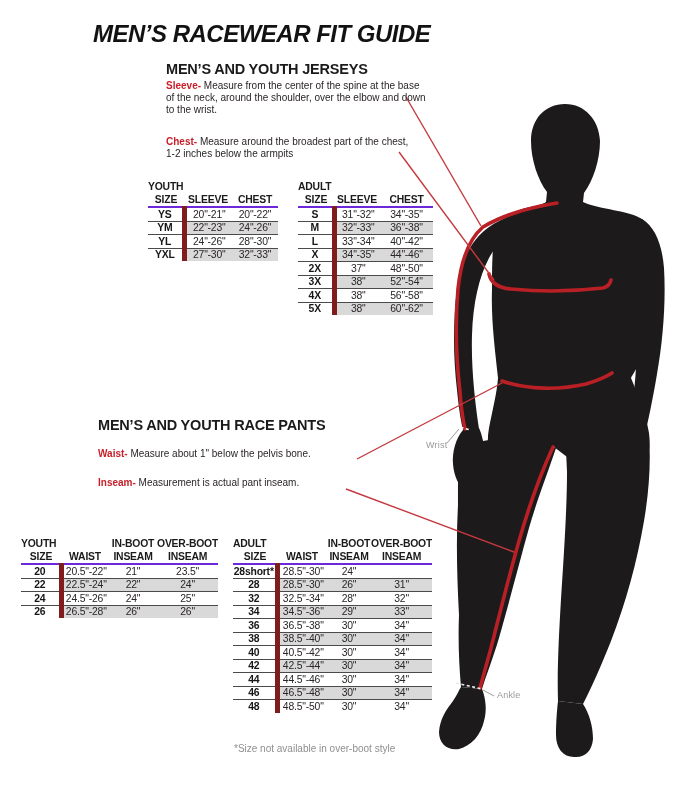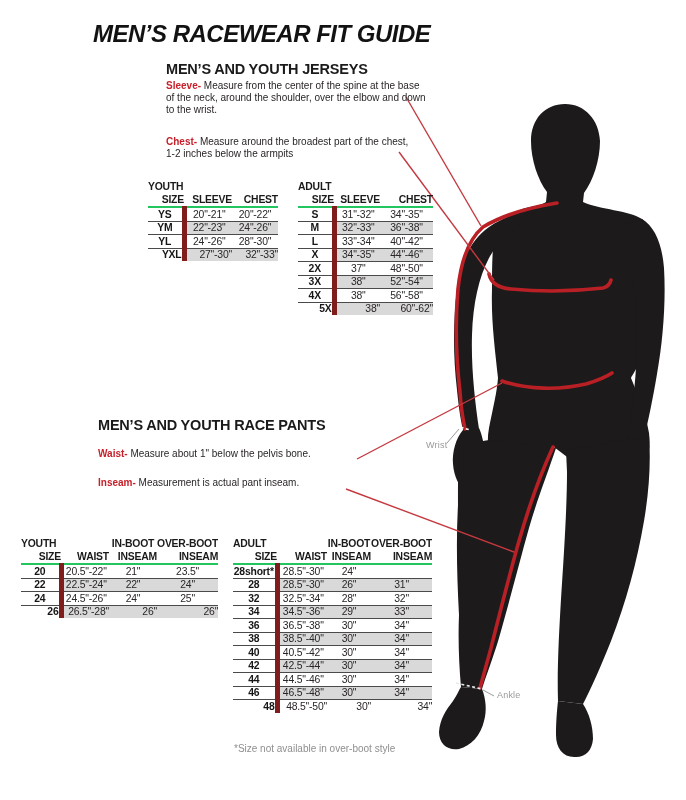--- a/index.html
+++ b/index.html
@@ -20,23 +20,23 @@
   .inseam-para{left:98px;top:477px;width:330px;white-space:nowrap;}
   .red-label{color:#c8202a;font-weight:bold;}
   
   .tablewrap{position:absolute;z-index:3;}
   table{border-collapse:collapse;table-layout:fixed;}
   th,td{padding:0;font-size:10.4px;text-align:center;vertical-align:middle;
         overflow:hidden;white-space:nowrap;letter-spacing:-0.2px;}
   thead th{font-weight:bold;color:#1a1a1a;height:13px;}
   thead tr.group-row th{text-align:left;height:13px;}
   thead tr.group-row th.h2{text-align:center;}
-  thead tr.cols-row th{border-bottom:2px solid #22c55e;height:13px;text-align:right;}
+  thead tr.cols-row th{border-bottom:2px solid #6d28d9;height:13px;}
   tbody td{height:12.5px;color:#2b2627;border-bottom:1px solid #4a4a4a;}
-  tbody tr:last-child td{border-bottom:none;text-align:right;}
+  tbody tr:last-child td{border-bottom:none;}
   tbody td.size{font-weight:bold;color:#161616;border-right:5px solid #7f1d1d;}
   tbody tr:nth-child(even) td:not(.size){background:#d9d9d9;}
   .youth-jersey{left:148px;top:180px;}
   .adult-jersey{left:298px;top:180px;}
   .youth-pants{left:21px;top:537px;}
   .adult-pants{left:233px;top:537px;}
   .footnote{position:absolute;left:234px;top:743px;font-size:10px;color:#8f8f8f;z-index:3;}
   .bodypart-label{position:absolute;font-size:9px;color:#9a9a9a;z-index:4;letter-spacing:0.2px;}
   .wrist-label{left:426px;top:440px;}
   .ankle-label{left:497px;top:690px;}

